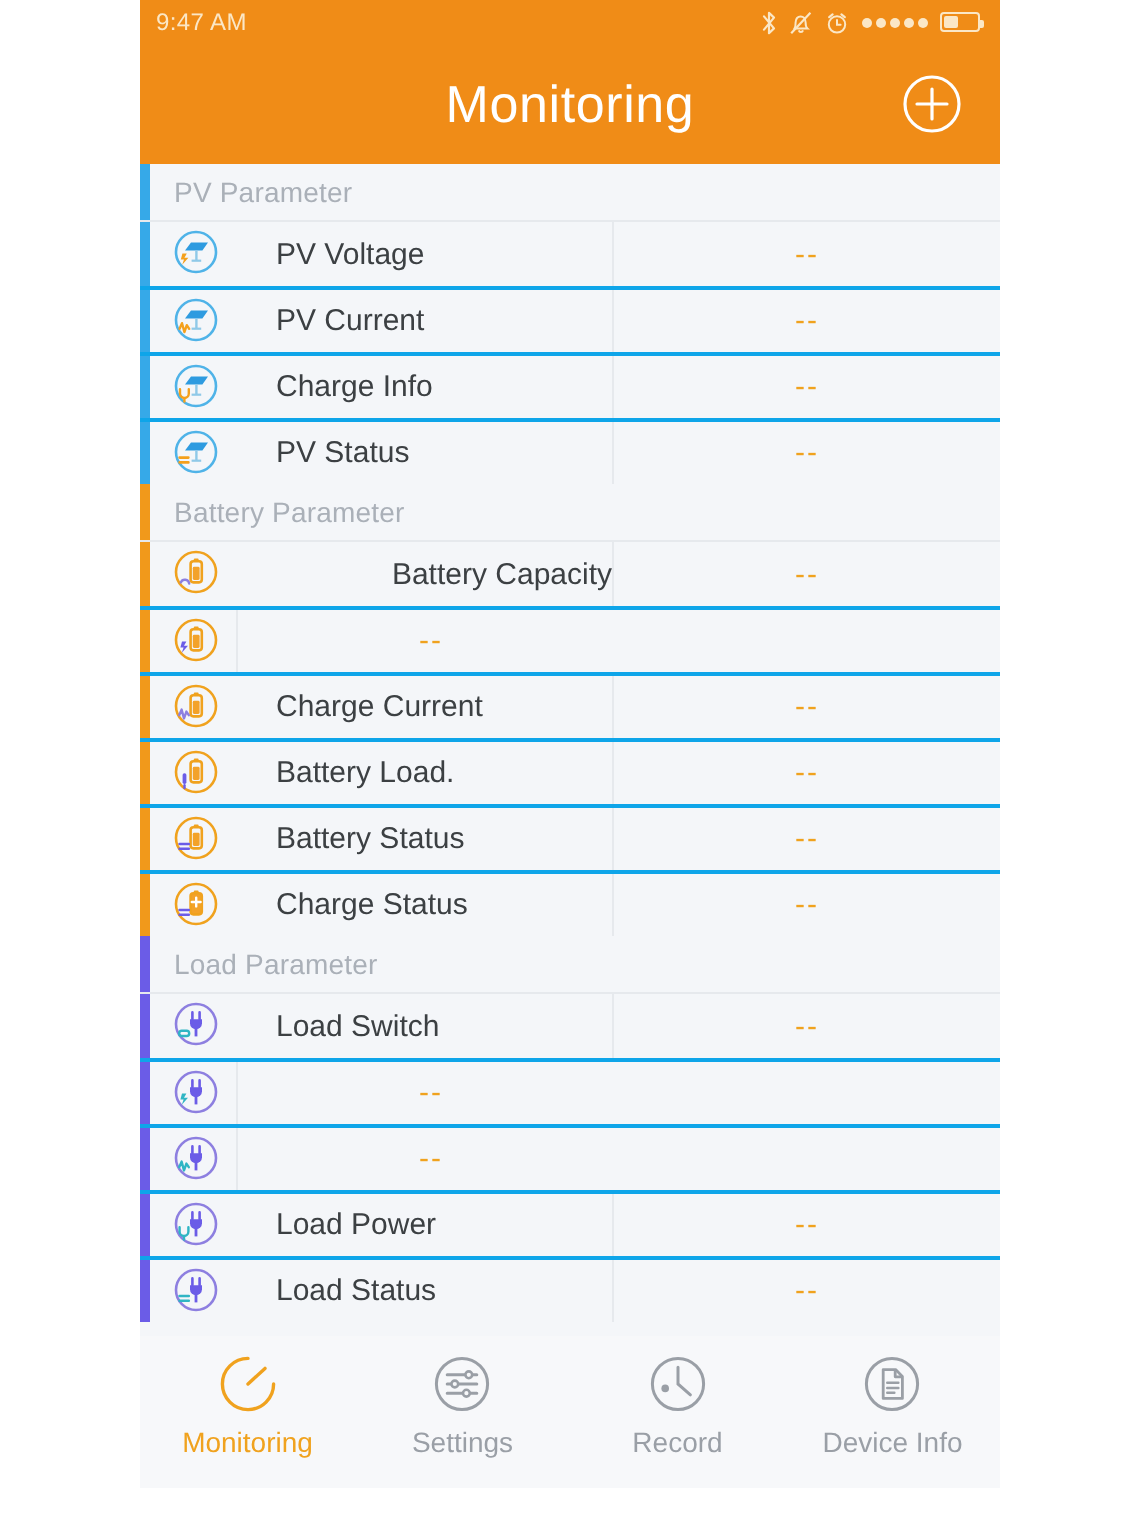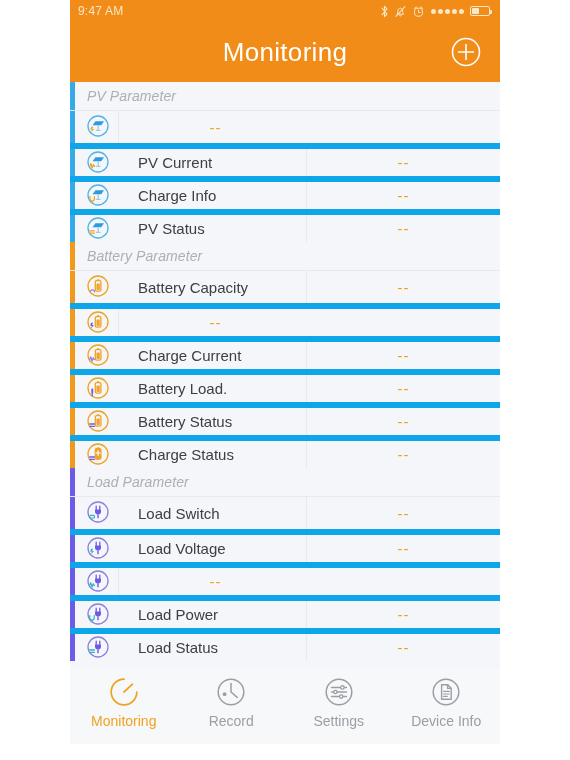--- a/index.html
+++ b/index.html
@@ -128,30 +128,29 @@
     display: flex;
     align-items: center;
     padding-left: 17px;
     background: #F4F6F9;
     box-sizing: border-box;
   }
   .sec-head span {
     font-size: 14px;
     color: #AAB0B8;
     letter-spacing: .1px;
-    font-style: italic;
   }
   .rows {
     background: #F4F6F9;
   }
   .row {
     height: 33px;
     display: flex;
     align-items: center;
-    border-top: 6px solid #0ea5e9;
+    border-top: 2px solid #0ea5e9;
     box-sizing: border-box;
     position: relative;
     overflow: hidden;
   }
   .row:first-child { border-top: 1px solid #E6E9ED; }
   .row .ic {
     width: 48px;
     min-width: 48px;
     display: flex;
     align-items: center;
@@ -176,20 +175,21 @@
     border-left: 1px solid #E6E9ED;
     align-self: stretch;
     display: flex;
     align-items: center;
     justify-content: center;
     letter-spacing: 1px;
   }
   .row.two-line .lbl {
     white-space: normal;
     word-break: break-word;
+    text-align: right;
   }
 
   
   .tabbar {
     position: absolute;
     left: 0; right: 0; bottom: 0;
     height: 76px;
     background: #F7F8FA;
     display: flex;
     align-items: flex-start;
@@ -266,20 +266,21 @@
         <div class="row">
           <div class="ic">
             <svg width="26" height="26" viewBox="0 0 26 26">
               <circle cx="14" cy="12" r="10" fill="none" stroke="#4FB3E8" stroke-width="1.3"></circle>
               <path d="M8.5 11.3 L11.5 7.3 H20 L17.2 11.3 Z" fill="#2E9BE0"></path>
               <rect x="13.6" y="11.5" width="1.2" height="4.6" fill="#8FC9E8"></rect>
               <rect x="11.8" y="15.8" width="4.8" height="1.1" fill="#8FC9E8"></rect>
               <path d="M7.2 12.8 L9.4 12.8 L8.2 14.9 L10.2 14.9 L7.1 18.4 L8.0 15.8 L6.4 15.8 Z" fill="#F4A01C"></path>
             </svg>
           </div>
+          <div class="lbl">PV Voltage</div>
           <div class="val">--</div>
         </div>
 
         <div class="row">
           <div class="ic">
             <svg width="26" height="26" viewBox="0 0 26 26">
               <circle cx="14" cy="12" r="10" fill="none" stroke="#4FB3E8" stroke-width="1.3"></circle>
               <path d="M8.5 11.3 L11.5 7.3 H20 L17.2 11.3 Z" fill="#2E9BE0"></path>
               <rect x="13.6" y="11.5" width="1.2" height="4.6" fill="#8FC9E8"></rect>
               <rect x="11.8" y="15.8" width="4.8" height="1.1" fill="#8FC9E8"></rect>
@@ -439,21 +440,20 @@
         <div class="row">
           <div class="ic">
             <svg width="26" height="26" viewBox="0 0 26 26">
               <circle cx="14" cy="12" r="10" fill="none" stroke="#8D7FE0" stroke-width="1.3"></circle>
               <path d="M11.0 9.6 h6.0 v2.0 a3.0 3.0 0 0 1 -6.0 0 Z" fill="#6B5CE7"></path>
               <path d="M12.2 6.2 v3.4 M15.8 6.2 v3.4" stroke="#6B5CE7" stroke-width="1.3" stroke-linecap="round"></path>
               <rect x="13.3" y="14.4" width="1.4" height="3.8" fill="#6B5CE7"></rect>
               <path d="M7.0 12.8 L9.2 12.8 L8.0 14.9 L10.0 14.9 L6.9 18.4 L7.8 15.8 L6.2 15.8 Z" fill="#2FB5C4"></path>
             </svg>
           </div>
-          <div class="lbl">Load Voltage</div>
           <div class="val">--</div>
         </div>
 
         <div class="row">
           <div class="ic">
             <svg width="26" height="26" viewBox="0 0 26 26">
               <circle cx="14" cy="12" r="10" fill="none" stroke="#8D7FE0" stroke-width="1.3"></circle>
               <path d="M11.0 9.6 h6.0 v2.0 a3.0 3.0 0 0 1 -6.0 0 Z" fill="#6B5CE7"></path>
               <path d="M12.2 6.2 v3.4 M15.8 6.2 v3.4" stroke="#6B5CE7" stroke-width="1.3" stroke-linecap="round"></path>
               <rect x="13.3" y="14.4" width="1.4" height="3.8" fill="#6B5CE7"></rect>
@@ -497,45 +497,45 @@
   </div>
 
   <div class="tabbar">
 
     <div class="tab active">
       <svg width="34" height="34" viewBox="0 0 34 34">
         <path d="M17 4.2 a12.8 12.8 0 1 0 12.8 12.8" fill="none" stroke="#F0A21E" stroke-width="1.7" stroke-linecap="round"></path>
         <path d="M17 17 L25.5 9.2" fill="none" stroke="#F0A21E" stroke-width="1.7" stroke-linecap="round"></path>
       </svg>
       <span class="tlabel">Monitoring</span>
-    </div>
-
-    <div class="tab">
-      <svg width="34" height="34" viewBox="0 0 34 34">
-        <circle cx="17" cy="17" r="12.8" fill="none" stroke="#9A9FA6" stroke-width="1.5"></circle>
-        <path d="M17 8.6 V17 L23.2 22.4" fill="none" stroke="#9A9FA6" stroke-width="1.5" stroke-linecap="round"></path>
-        <circle cx="10.6" cy="19.2" r="1.9" fill="#9A9FA6"></circle>
-      </svg>
-      <span class="tlabel">Record</span>
     </div>
 
     <div class="tab">
       <svg width="34" height="34" viewBox="0 0 34 34">
         <circle cx="17" cy="17" r="12.8" fill="none" stroke="#9A9FA6" stroke-width="1.5"></circle>
         <path d="M9.6 12.4 H24.4 M9.6 17 H24.4 M9.6 21.6 H24.4" stroke="#9A9FA6" stroke-width="1.5" stroke-linecap="round"></path>
         <circle cx="20.4" cy="12.4" r="1.7" fill="#F7F8FA" stroke="#9A9FA6" stroke-width="1.3"></circle>
         <circle cx="13.4" cy="17" r="1.7" fill="#F7F8FA" stroke="#9A9FA6" stroke-width="1.3"></circle>
         <circle cx="19.2" cy="21.6" r="1.7" fill="#F7F8FA" stroke="#9A9FA6" stroke-width="1.3"></circle>
       </svg>
       <span class="tlabel">Settings</span>
     </div>
 
     <div class="tab">
       <svg width="34" height="34" viewBox="0 0 34 34">
         <circle cx="17" cy="17" r="12.8" fill="none" stroke="#9A9FA6" stroke-width="1.5"></circle>
+        <path d="M17 8.6 V17 L23.2 22.4" fill="none" stroke="#9A9FA6" stroke-width="1.5" stroke-linecap="round"></path>
+        <circle cx="10.6" cy="19.2" r="1.9" fill="#9A9FA6"></circle>
+      </svg>
+      <span class="tlabel">Record</span>
+    </div>
+
+    <div class="tab">
+      <svg width="34" height="34" viewBox="0 0 34 34">
+        <circle cx="17" cy="17" r="12.8" fill="none" stroke="#9A9FA6" stroke-width="1.5"></circle>
         <path d="M12.6 9.8 h6.2 l3.4 3.4 v11 h-9.6 Z" fill="none" stroke="#9A9FA6" stroke-width="1.4" stroke-linejoin="round"></path>
         <path d="M18.6 9.8 v3.6 h3.6" fill="none" stroke="#9A9FA6" stroke-width="1.4" stroke-linejoin="round"></path>
         <path d="M14.6 16.4 h5.6 M14.6 19.0 h5.6 M14.6 21.4 h3.6" stroke="#9A9FA6" stroke-width="1.2" stroke-linecap="round"></path>
       </svg>
       <span class="tlabel">Device Info</span>
     </div>
 
   </div>
 
 </div>

